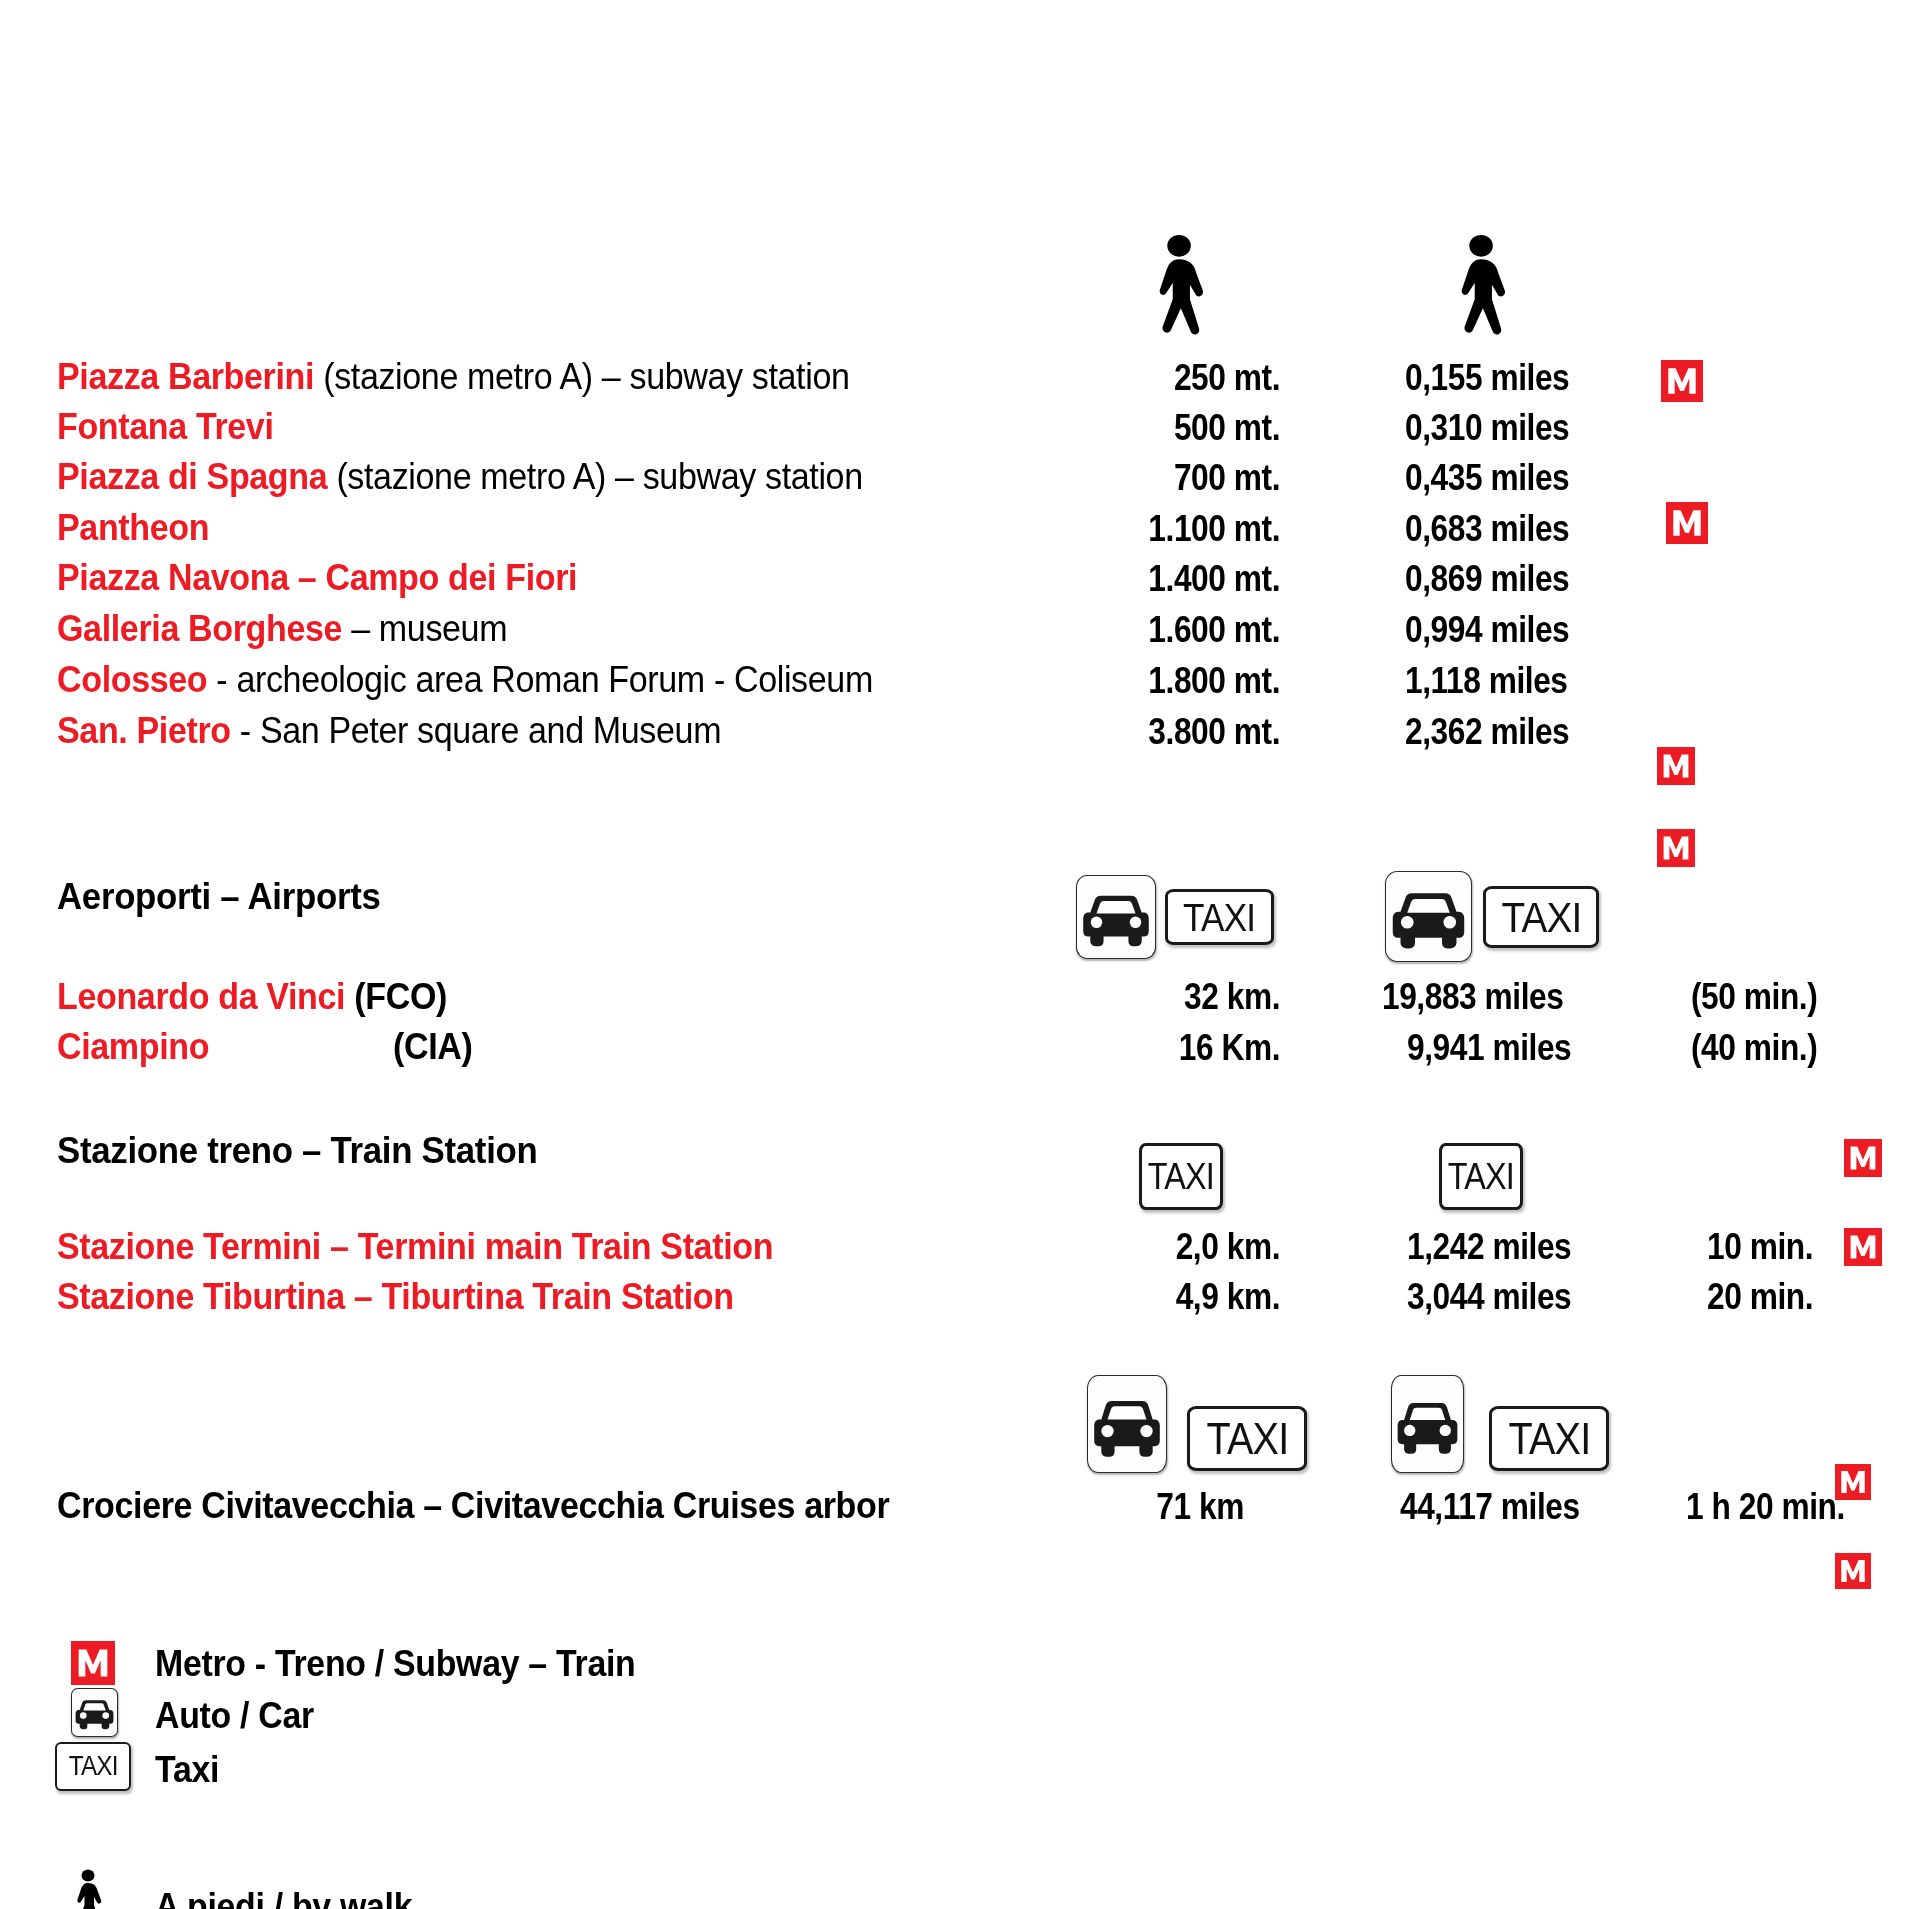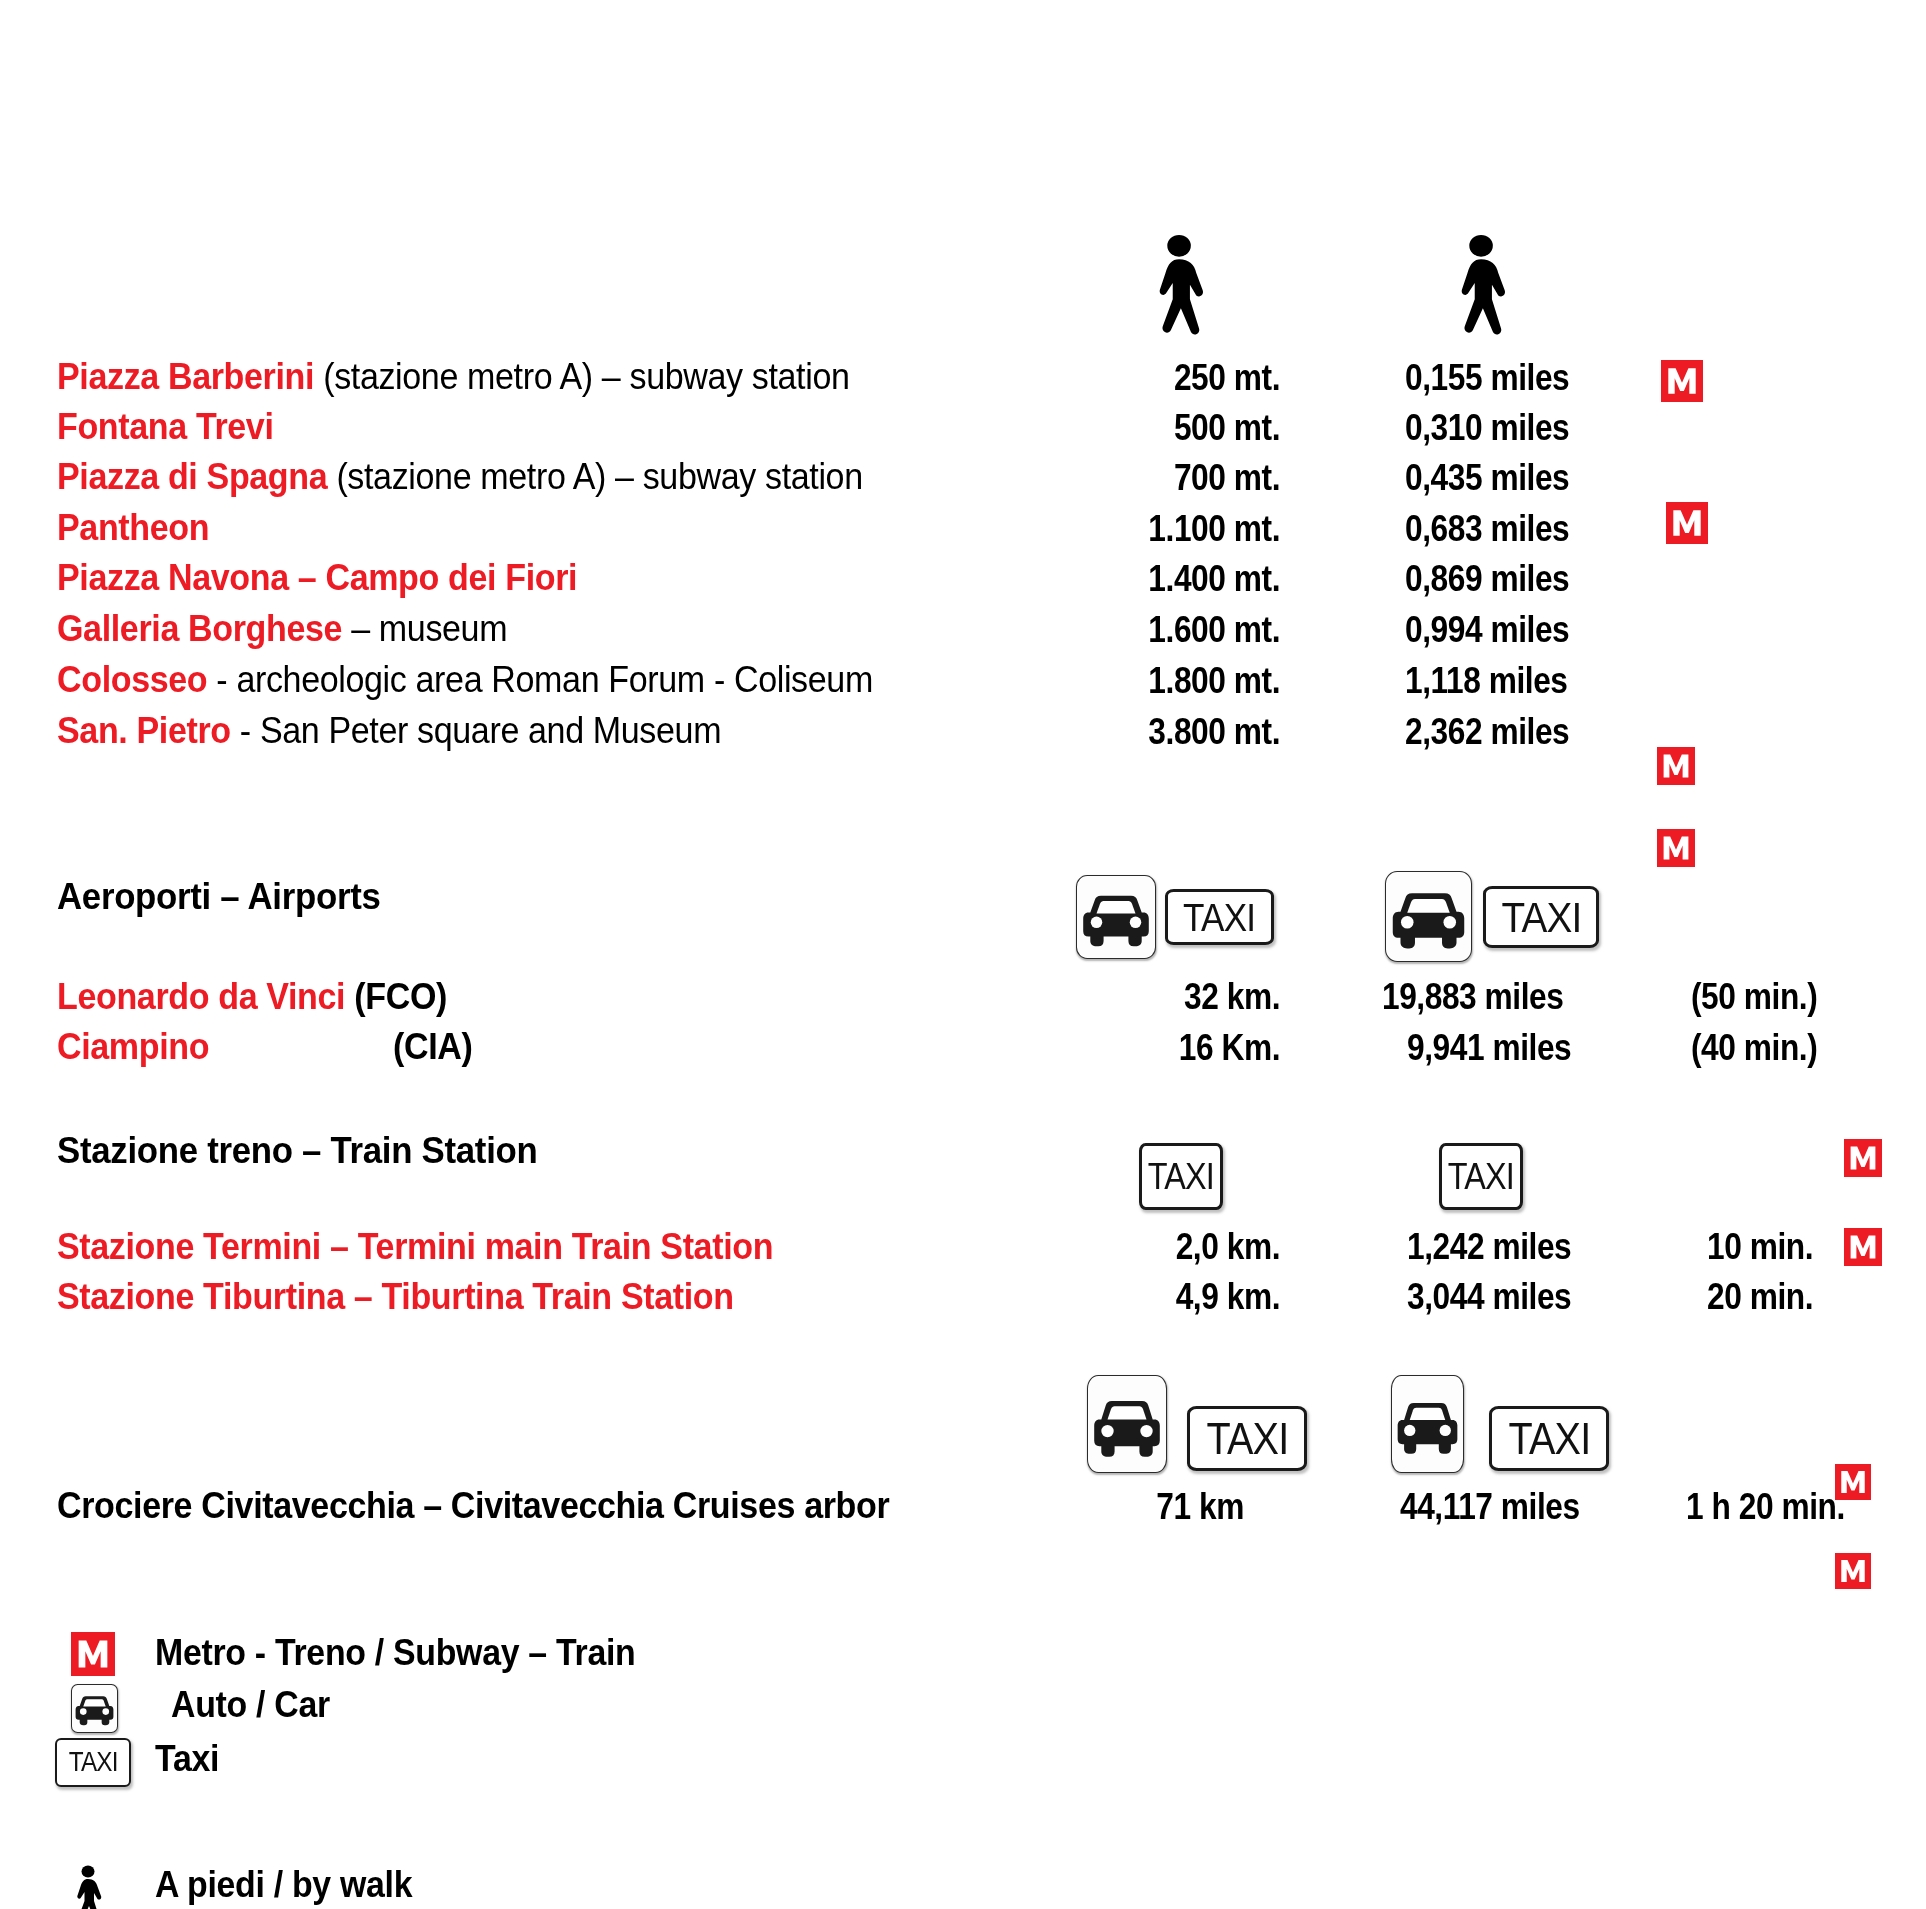--- a/index.html
+++ b/index.html
@@ -93,21 +93,21 @@
     letter-spacing: -0.9px;
     line-height: 1;
     transform: scaleX(0.9);
     white-space: nowrap;
   }
 
   
   .legend-row {
     position: absolute;
     display: flex;
-    align-items: flex-start;
+    align-items: flex-end;
     height: 53px;
   }
   .legend-ico {
     width: 84px;
     display: flex;
     align-items: center;
     justify-content: flex-start;
   }
   .legend-text {
     font-size: 36px;
@@ -325,21 +325,21 @@
   <div class="legend-ico">
     <div class="metro" style="width:44px; height:44px;">
       <svg viewBox="0 0 46 46">
           <path fill="#fff" d="M8 9 h8 l7 16 l7 -16 h8 v28 h-7 v-17 l-6 14 h-4 l-6 -14 v17 h-7 z"></path>
         </svg>
     </div>
   </div>
   <div class="legend-text">Metro - Treno / Subway – Train</div>
 </div>
 
-<div class="legend-row" style="left:71px; top:1684px;gap:16px;">
+<div class="legend-row" style="left:71px; top:1684px;">
   <div class="legend-ico">
     <div class="caricon" style="width:47px; height:49px; border-width:1.8px;">
       <svg viewBox="0 0 88 92" xmlns="http://www.w3.org/2000/svg">
         <path fill="#1a1a1a" d="M27 22 h34 c4 0 6 2 7 5 l5 14 h2 c4 0 6 3 6 7 v14 c0 4 -2 6 -6 6 h-2 v5 c0 4 -3 6 -7 6 h-2 c-4 0 -6 -2 -6 -6 v-5 h-28 v5 c0 4 -2 6 -6 6 h-2 c-4 0 -7 -2 -7 -6 v-5 h-2 c-4 0 -6 -2 -6 -6 v-14 c0 -4 2 -7 6 -7 h2 l5 -14 c1 -3 3 -5 7 -5 z"></path>
         <path fill="#fff" d="M30 28 h28 c2 0 3 1 4 3 l4 11 h-44 l4 -11 c1 -2 2 -3 4 -3 z"></path>
         <circle cx="22" cy="52" r="6.5" fill="#fff"></circle>
         <circle cx="66" cy="52" r="6.5" fill="#fff"></circle>
       </svg>
     </div>
   </div>

